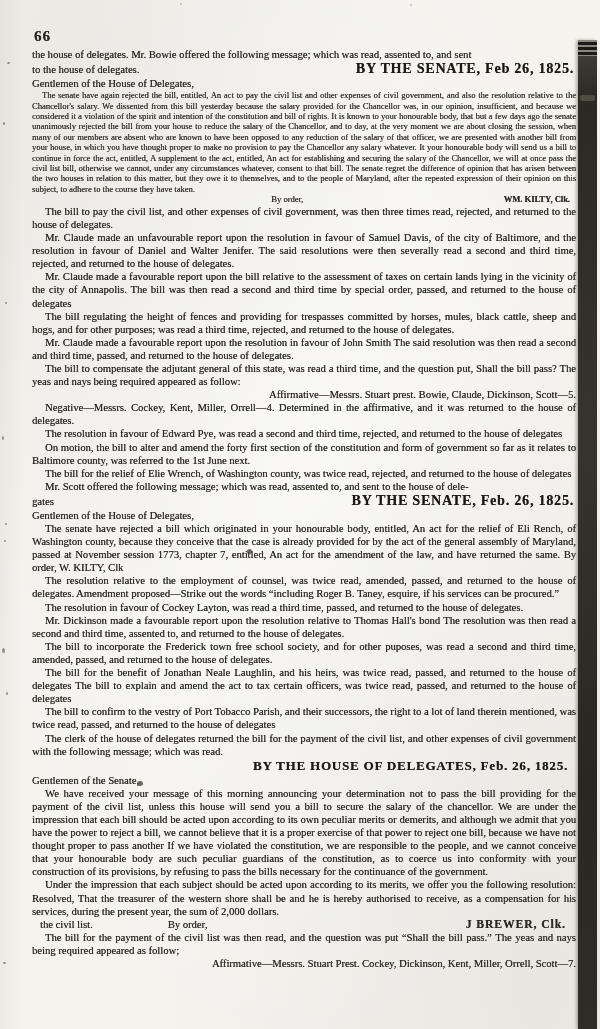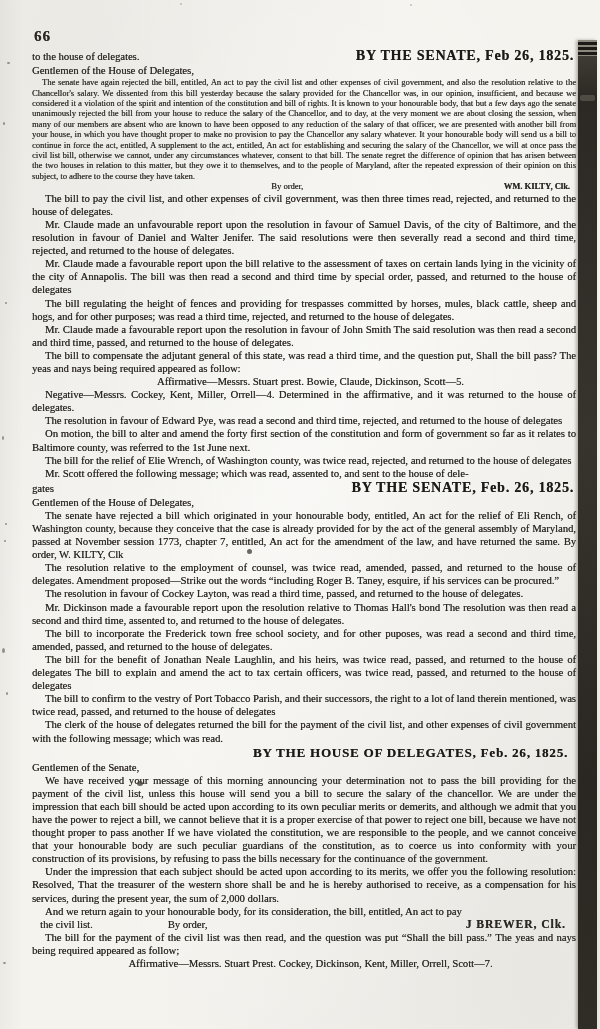--- a/index.html
+++ b/index.html
@@ -18,21 +18,21 @@
     position:absolute;left:32px;top:20px;width:544px;
     text-shadow:0.25px 0 0.2px rgba(43,39,34,0.75);
   }
   .hdr{position:relative;height:26px;margin-bottom:2px;}
   .pagenum{position:absolute;left:2px;top:8px;font-size:15px;font-weight:bold;letter-spacing:1px;}
   .masthead{position:absolute;left:0;right:0;top:6px;text-align:center;font-size:16px;font-weight:bold;letter-spacing:2px;color:#211e19;}
   .ln,.p,.sal,.vote{font-size:10.6px;line-height:13.1px;text-align:justify;}
   .ln{text-indent:0;}
   .p{text-indent:13px;}
   .sal{text-align:left;}
-  .vote{text-indent:13px;text-align:center;}
+  .vote{text-indent:13px;text-align:right;}
   .fp{font-size:8.5px;line-height:10.4px;text-align:justify;text-indent:10px;color:#33302a;}
   .fp-by{display:flex;font-size:8.5px;line-height:10.6px;color:#2b2722;}
   .fp-by .c{margin-left:44%;}
   .fp-by .r{margin-left:auto;margin-right:6px;font-weight:bold;}
   .dl{display:flex;align-items:baseline;line-height:15px;}
   .dl .l{font-size:10.6px;}
   .dl .r{margin-left:auto;font-weight:bold;font-size:14px;letter-spacing:0.8px;color:#1d1a15;margin-right:2px;}
   .dl2{text-align:right;font-weight:bold;font-size:13px;letter-spacing:0.8px;color:#1d1a15;line-height:16px;margin-right:8px;}
   .by3{display:flex;align-items:baseline;font-size:10.6px;line-height:13.1px;padding-left:8px;}
   .by3 .a{}
@@ -58,20 +58,21 @@
 <body>
 
 <div class="sheet">
 
   <div class="text-col">
 
     <div class="hdr">
       <span class="pagenum">66</span>
     </div>
 
+    <div class="ln">the house of delegates.  Mr. Bowie offered the following message; which was read, assented to, and sent</div>
 
     <div class="dl">
       <span class="l">to the house of delegates.</span>
       <span class="r">BY THE SENATE, Feb 26, 1825.</span>
     </div>
 
     <div class="sal">Gentlemen of the House of Delegates,</div>
 
     <div class="fp">The senate have again rejected the bill, entitled, An act to pay the civil list and other expenses of civil government, and also the resolution relative to the Chancellor's salary.  We dissented from this bill yesterday because the salary provided for the Chancellor was, in our opinion, insufficient, and because we considered it a violation of the spirit and intention of the constitution and bill of rights.  It is known to your honourable body, that but a few days ago the senate unanimously rejected the bill from your house to reduce the salary of the Chancellor, and to day, at the very moment we are about closing the session, when many of our members are absent who are known to have been opposed to any reduction of the salary of that officer, we are presented with another bill from your house, in which you have thought proper to make no provision to pay the Chancellor any salary whatever.  It your honourable body will send us a bill to continue in force the act, entitled, A supplement to the act, entitled, An act for establishing and securing the salary of the Chancellor, we will at once pass the civil list bill, otherwise we cannot, under any circumstances whatever, consent to that bill.  The senate regret the difference of opinion that has arisen between the two houses in relation to this matter, but they owe it to themselves, and to the people of Maryland, after the repeated expression of their opinion on this subject, to adhere to the course they have taken.</div>
 
@@ -106,21 +107,20 @@
     <div class="p">The bill to incorporate the Frederick town free school society, and for other puposes, was read a second and third time, amended, passed, and returned to the house of delegates.</div>
     <div class="p">The bill for the benefit of Jonathan Neale Laughlin, and his heirs, was twice read, passed, and returned to the house of delegates   The bill to explain and amend the act to tax certain officers, was twice read, passed, and returned to the house of delegates</div>
     <div class="p">The bill to confirm to the vestry of Port Tobacco Parish, and their successors, the right to a lot of land therein mentioned, was twice read, passed, and returned to the house of delegates</div>
     <div class="p">The clerk of the house of delegates returned the bill for the payment of the civil list, and other expenses of civil government with the following message; which was read.</div>
 
     <div class="dl2">BY THE HOUSE OF DELEGATES, Feb. 26, 1825.</div>
 
     <div class="sal">Gentlemen of the Senate,</div>
     <div class="p">We have received your message of this morning announcing your determination not to pass the bill providing for the payment of the civil list, unless this house will send you a bill to secure the salary of the chancellor.  We are under the impression that each bill should be acted upon according to its own peculiar merits or demerits, and although we admit that you have the power to reject a bill, we cannot believe that it is a proper exercise of that power to reject one bill, because we have not thought proper to pass another   If we have violated the constitution, we are responsible to the people, and we cannot conceive that your honourable body are such peculiar guardians of the constitution, as to coerce us into conformity with your construction of its provisions, by refusing to pass the bills necessary for the continuance of the government.</div>
     <div class="p">Under the impression that each subject should be acted upon according to its merits, we offer you the following resolution:  Resolved, That the treasurer of the western shore shall be and he is hereby authorised to receive, as a compensation for his services, during the present year, the sum of 2,000 dollars.</div>
-    <div class="p">And we return again to your honourable body, for its consideration, the bill, entitled, An act to pay</div>
 
     <div class="by3">
       <span class="a">the civil list.</span>
       <span class="b">By order,</span>
       <span class="r">J  BREWER, Clk.</span>
     </div>
 
     <div class="p">The bill for the payment of the civil list was then read, and the question was put “Shall the bill pass.” The yeas and nays being required appeared as follow;</div>
     <div class="vote">Affirmative—Messrs. Stuart Prest. Cockey, Dickinson, Kent, Miller, Orrell, Scott—7.</div>
 

